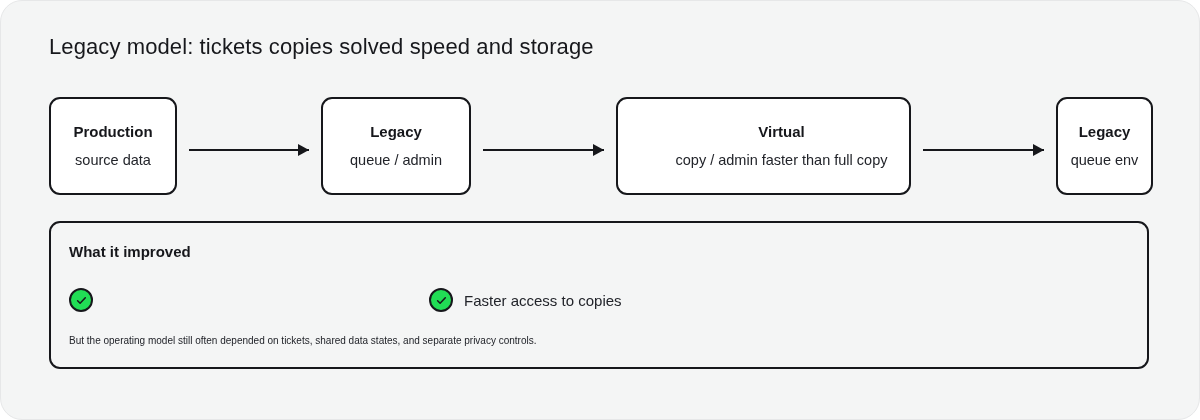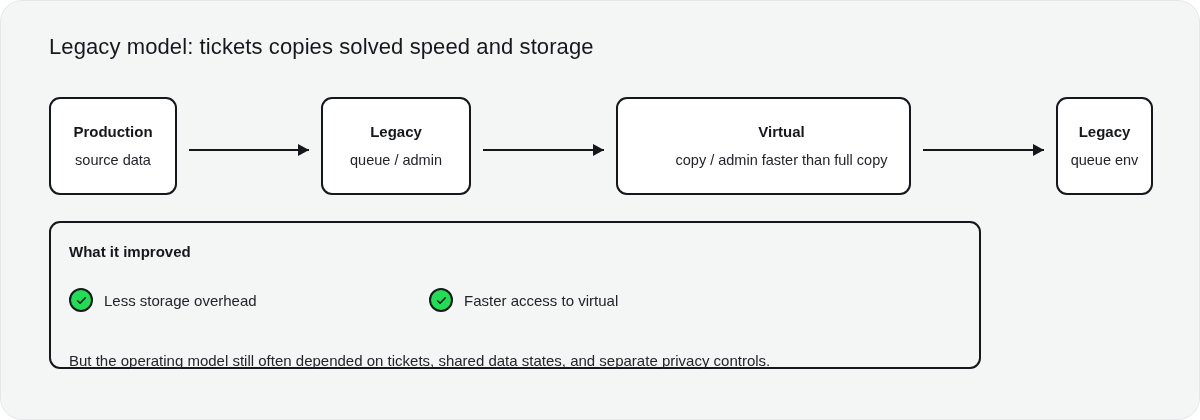--- a/index.html
+++ b/index.html
@@ -107,21 +107,21 @@
   }
   .arrow-0 { left: 188px; width: 120px; }
   .arrow-1 { left: 482px; width: 121px; }
   .arrow-2 { left: 922px; width: 121px; }
 
   
   .panel {
     position: absolute;
     left: 48px;
     top: 220px;
-    width: 932px;
+    width: 1100px;
     height: 148px;
     box-sizing: border-box;
     background: #f4f5f5;
     border: 2px solid #16171b;
     border-radius: 11px;
     text-align: center;
   }
   .panel-title {
     position: absolute;
     left: 18px;
@@ -167,22 +167,22 @@
   .check-label {
     margin-left: 11px;
     font-size: 15px;
     color: #22242a;
     white-space: nowrap;
   }
 
   .footnote {
     position: absolute;
     left: 18px;
-    top: 129px;
-    font-size: 15px;
+    top: 112px;
+    font-size: 10px;
     color: #22242a;
     white-space: nowrap;
   }
 </style>
 </head>
 <body>
 
 <div class="card">
 
   <div class="title">Legacy model: tickets copies solved speed and storage</div>
@@ -230,30 +230,29 @@
     <div class="panel-title">What it improved</div>
 
     <div class="checks">
 
       <div class="check-item check-item-0">
         <span class="badge">
           <svg width="13" height="13" viewBox="0 0 13 13" aria-hidden="true">
             <path d="M2.6 6.8 L5.1 9.2 L10.3 3.7" fill="none" stroke="#16171b" stroke-width="1.5" stroke-linecap="round" stroke-linejoin="round"></path>
           </svg>
         </span>
-        <span class="check-label">Less storage overhead</span>
       </div>
 
       <div class="check-item check-item-1">
         <span class="badge">
           <svg width="13" height="13" viewBox="0 0 13 13" aria-hidden="true">
             <path d="M2.6 6.8 L5.1 9.2 L10.3 3.7" fill="none" stroke="#16171b" stroke-width="1.5" stroke-linecap="round" stroke-linejoin="round"></path>
           </svg>
         </span>
-        <span class="check-label">Faster access to virtual</span>
+        <span class="check-label">Faster access to copies</span>
       </div>
 
 
     </div>
 
     <div class="footnote">But the operating model still often depended on tickets, shared data states, and separate privacy controls.</div>
   </div>
 
 </div>
 

